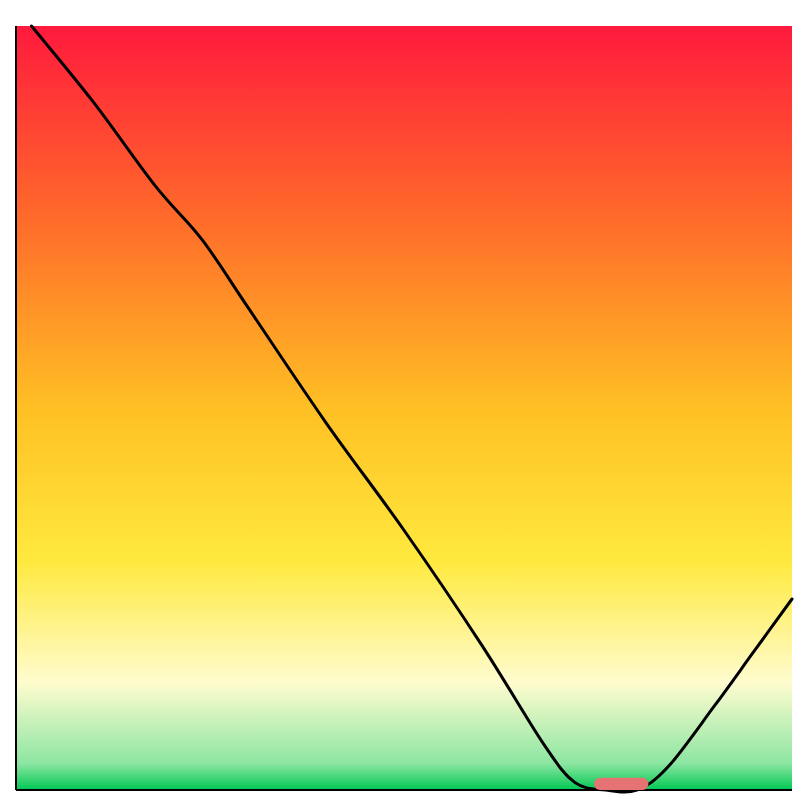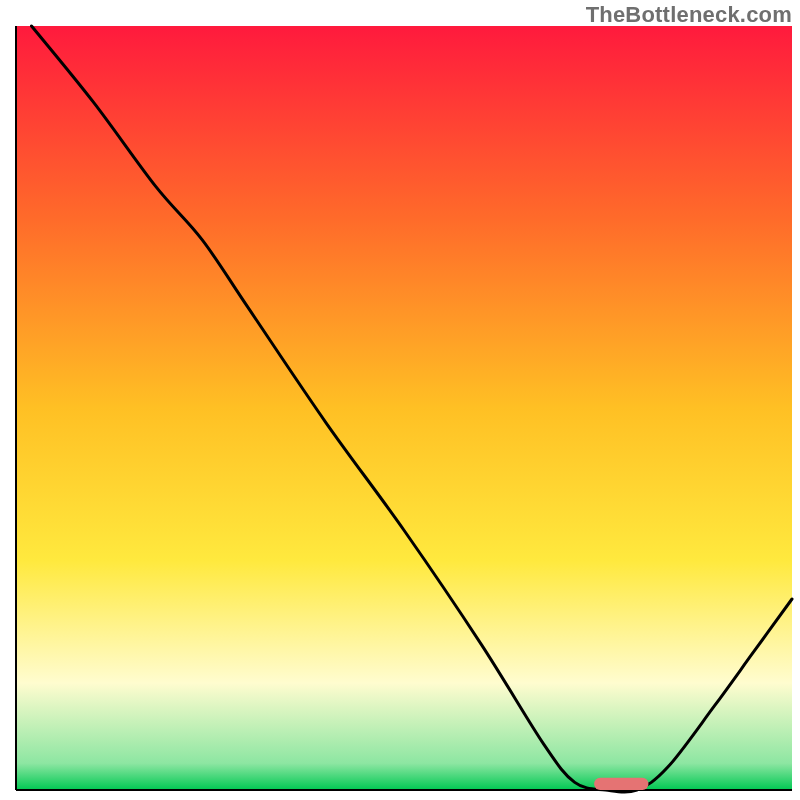--- a/index.html
+++ b/index.html
@@ -27,21 +27,20 @@
   }
   svg {
     display: block;
   }
 </style>
 </head>
 <body>
 
 <div class="chart-container">
 
-  <div class="watermark">TheBottleneck.com</div>
 
   <svg id="chart-svg" width="800" height="800" viewBox="0 0 800 800">
     <defs>
       <linearGradient id="bg-grad" x1="0" y1="0" x2="0" y2="1">
           <stop offset="0.00%" stop-color="#ff1a3d"></stop>
           <stop offset="25.00%" stop-color="#ff6a2a"></stop>
           <stop offset="50.00%" stop-color="#ffc024"></stop>
           <stop offset="70.00%" stop-color="#ffe93e"></stop>
           <stop offset="86.00%" stop-color="#fffccf"></stop>
           <stop offset="96.50%" stop-color="#8de6a2"></stop>

